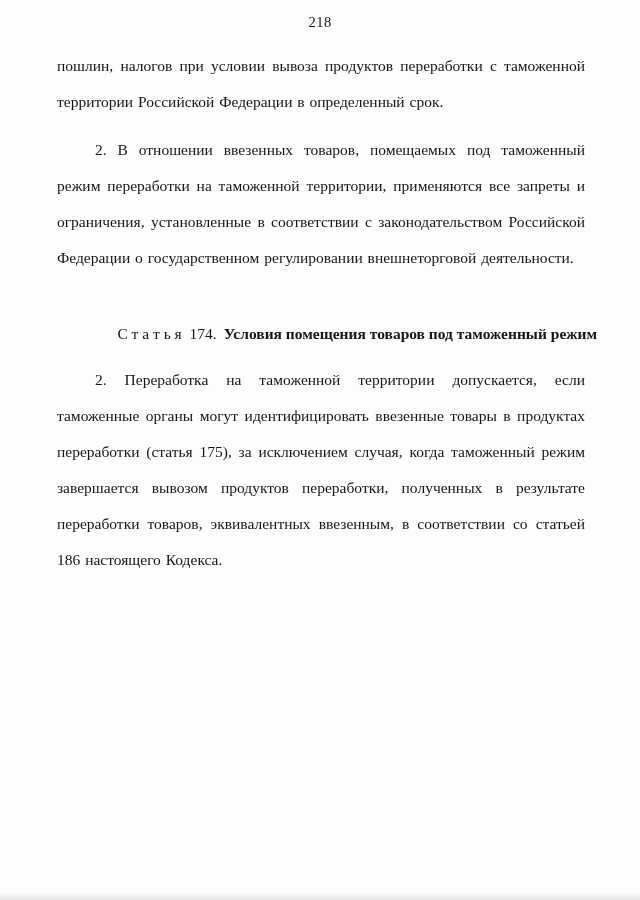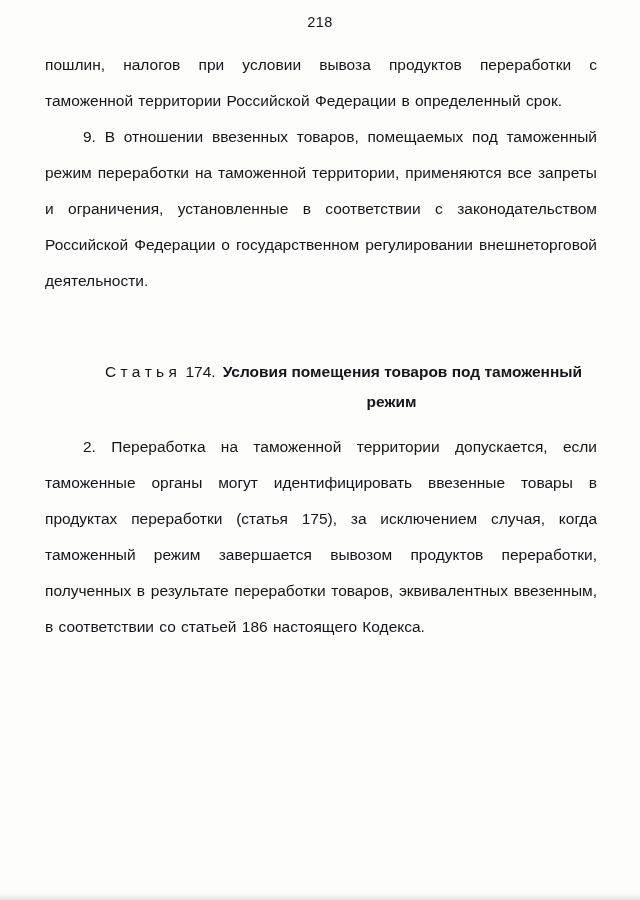--- a/index.html
+++ b/index.html
@@ -10,21 +10,21 @@
   body {
     width: 640px;
     height: 900px;
   }
   .page {
     position: relative;
     width: 640px;
     height: 900px;
     background: #fdfdfc;
     overflow: hidden;
-    font-family: Liberation Sans, sans-serif;
+    font-family: Liberation Serif, serif;
     color: #15151a;
   }
   
   .page::after {
     content: "";
     position: absolute;
     left: 0;
     right: 0;
     bottom: 0;
     height: 7px;
@@ -37,31 +37,31 @@
     font-size: 14.5px;
     letter-spacing: 0.5px;
   }
   .content {
     margin: 17px 43px 0 45px;
     font-size: 15.5px;
     line-height: 36px;
     text-align: justify;
   }
   .para {
-    margin: 0;
+    margin: 12px;
     text-indent: 38px;
     word-spacing: 1px;
   }
   .para.no-indent {
     text-indent: 0;
   }
   .article-heading {
-    margin: 58px 0 13px 0;
+    margin: 43px 0 13px 0;
     line-height: 29.5px;
-    text-align: center;
+    text-align: right;
     padding-left: 141px;
     text-indent: -96px;
   }
   .article-label {
     font-weight: normal;
     margin-right: 7px;
     white-space: pre;
   }
   .article-title {
     font-weight: bold;
@@ -71,21 +71,21 @@
 <body>
 
 <div class="page">
 
   <div class="page-number">218</div>
 
   <div class="content">
 
     <p class="para no-indent">пошлин, налогов при условии вывоза продуктов переработки с таможенной территории Российской Федерации в определенный срок.</p>
 
-    <p class="para">9. В отношении ввезенных товаров, помещаемых под таможенный режим переработки на таможенной территории, применяются все запреты и ограничения, установленные в соответствии с законодательством Российской Федерации о государственном регулировании внешнеторговой деятельности.</p>
+    <p class="para">2. В отношении ввезенных товаров, помещаемых под таможенный режим переработки на таможенной территории, применяются все запреты и ограничения, установленные в соответствии с законодательством Российской Федерации о государственном регулировании внешнеторговой деятельности.</p>
 
     <div class="article-heading"><span class="article-label">С т а т ь я  174.</span><span class="article-title">Условия помещения товаров под таможенный режим</span></div>
 
 
     <p class="para">2. Переработка на таможенной территории допускается, если таможенные органы могут идентифицировать ввезенные товары в продуктах переработки (статья 175), за исключением случая, когда таможенный режим завершается вывозом продуктов переработки, полученных в результате переработки товаров, эквивалентных ввезенным, в соответствии со статьей 186 настоящего Кодекса.</p>
 
 
   </div>
 </div>
 

